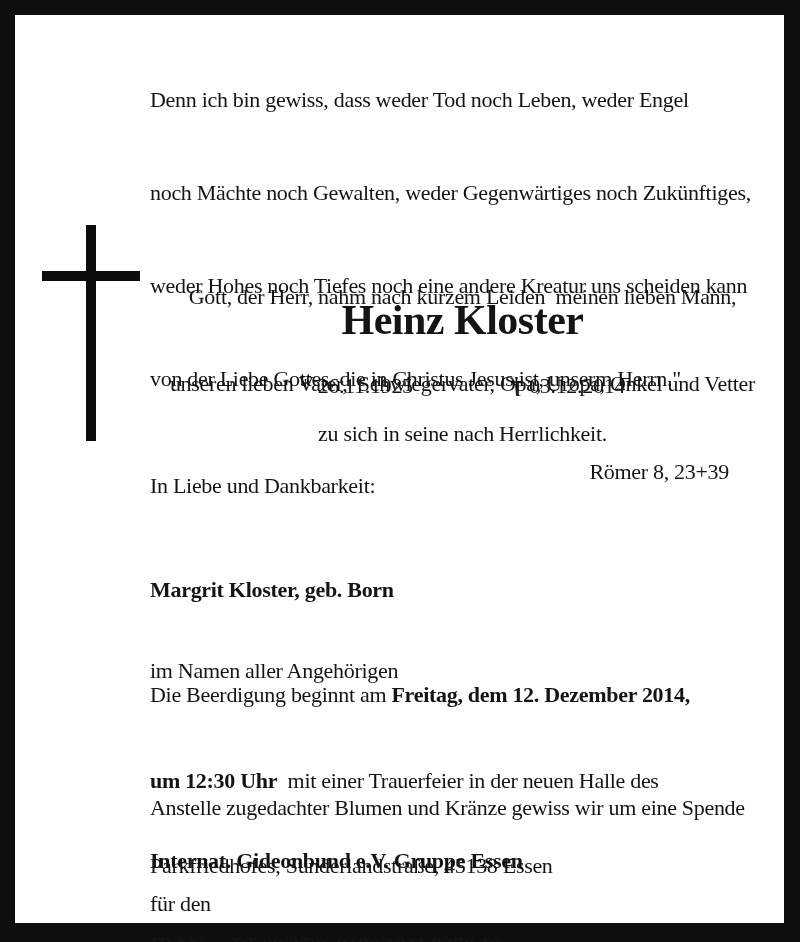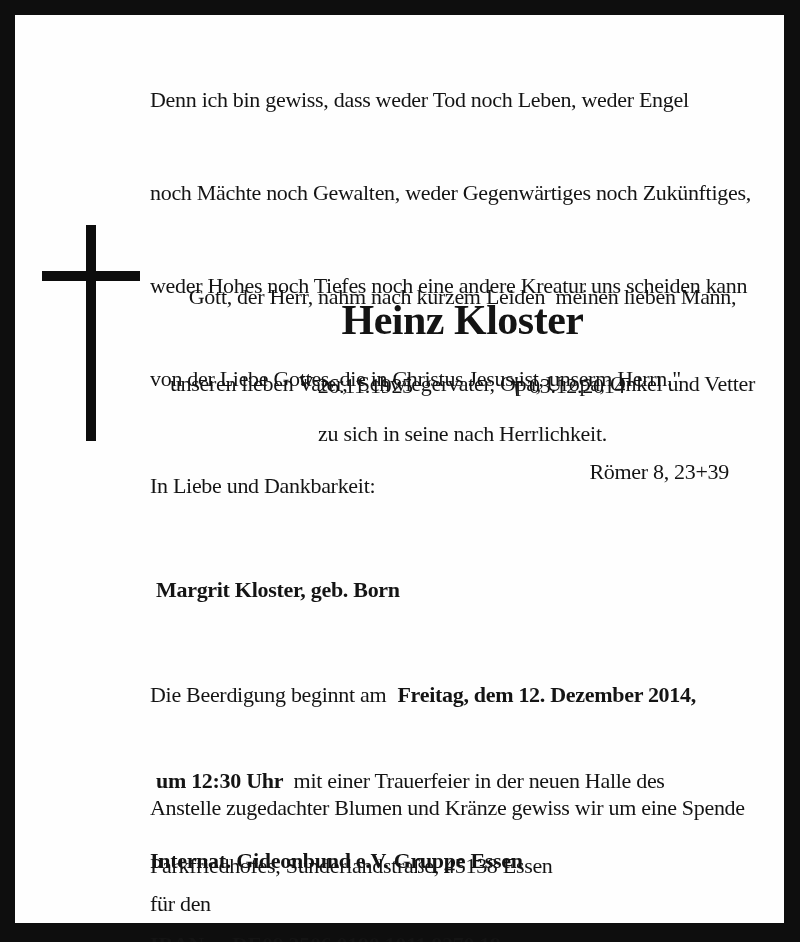--- a/index.html
+++ b/index.html
@@ -35,21 +35,21 @@
   .dates        { top: 371px; display: flex; justify-content: center; gap: 98px;
                   line-height: 30px; }
   .dates .sym-b { margin-right: 7px; }
   .dates .sym-d { margin-right: 7px; font-weight: bold; font-size: 23px; }
   .closing-line { top: 419px; text-align: center; }
   .salutation   { top: 471px; }
   .mourners     { top: 522px; line-height: 27px; }
   .funeral      { top: 624px; line-height: 28.5px; }
   .donation-req { top: 728px; line-height: 32px; }
   .donation-bank{ top: 791px; line-height: 28px; font-weight: bold; }
-  .b            { font-weight: bold; margin-left: 6px; }
+  .b            { font-weight: bold; }
   .acct-label   { display: inline-block; width: 82px; }
   .cross-bar    { position: absolute; background: #0d0d0d; }
   .cross-v      { left: 86px; top: 225px; width: 10px; height: 216px; }
   .cross-hz     { left: 42px; top: 271px; width: 98px; height: 10px; }
 </style>
 </head>
 <body>
 
 <div class="page">
   <div class="sheet"></div>
@@ -78,20 +78,21 @@
     <span><span class="sym-b">*</span><span>26.11.1925</span></span>
     <span><span class="sym-d">†</span><span>03.12.2014</span></span>
   </div>
 
   <div class="block closing-line">zu sich in seine nach Herrlichkeit.</div>
 
   <div class="block salutation">In Liebe und Dankbarkeit:</div>
 
   <div class="block mourners">
     <div class="b">Margrit Kloster, geb. Born</div>
+    <div>im Namen aller Angehörigen</div>
   </div>
 
   <div class="block funeral">
     <div><span>Die Beerdigung beginnt am </span><span class="b">Freitag, dem 12. Dezember 2014,</span></div>
     <div><span class="b">um 12:30 Uhr</span><span>  mit einer Trauerfeier in der neuen Halle des</span></div>
     <div>Parkfriedhofes, Sunderlandstraße, 45138 Essen</div>
   </div>
 
   <div class="block donation-req">
     <div>Anstelle zugedachter Blumen und Kränze gewiss wir um eine Spende</div>

